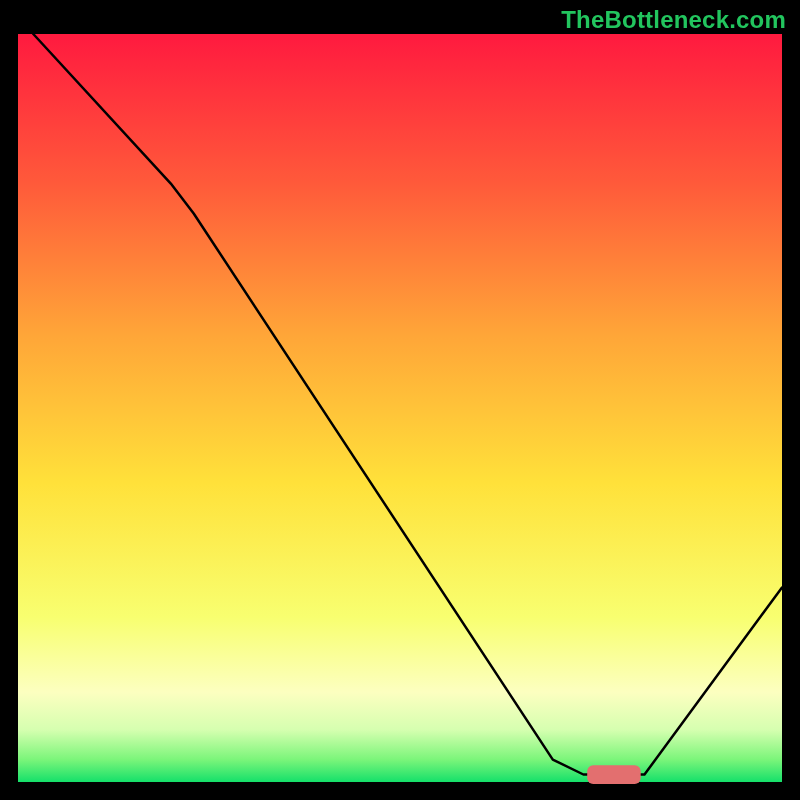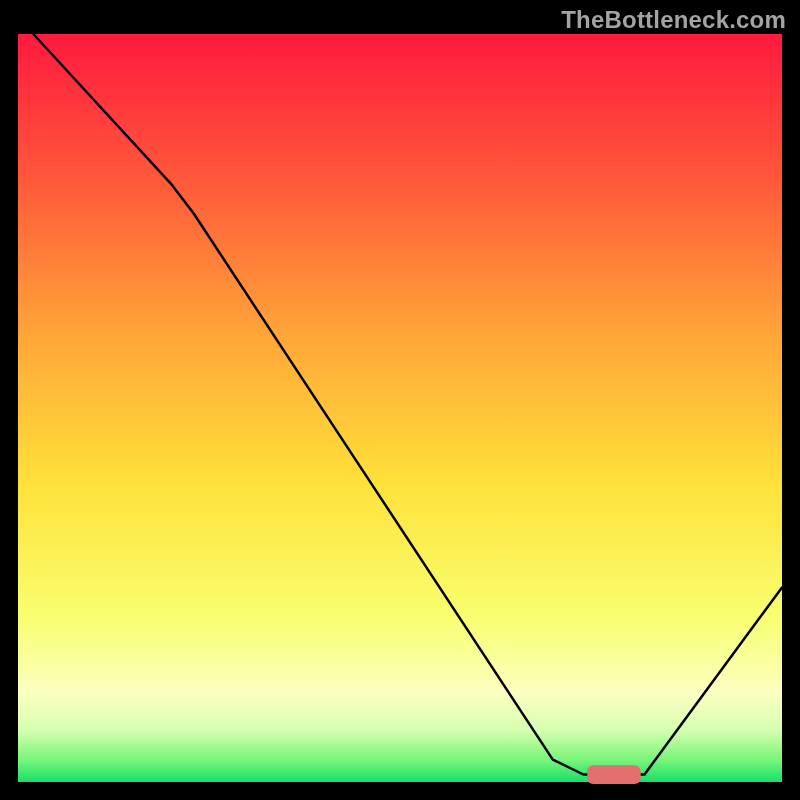--- a/index.html
+++ b/index.html
@@ -14,21 +14,21 @@
   .frame {
     position: relative;
     width: 800px;
     height: 800px;
     background: #000;
   }
   .watermark {
     position: absolute;
     top: 6px;
     right: 14px;
-    color: #a3a3a3;
+    color: #22c55e;
     font-size: 24px;
     font-weight: 600;
     letter-spacing: 0.2px;
     z-index: 5;
     user-select: none;
   }
   svg {
     position: absolute;
     left: 0;
     top: 0;

